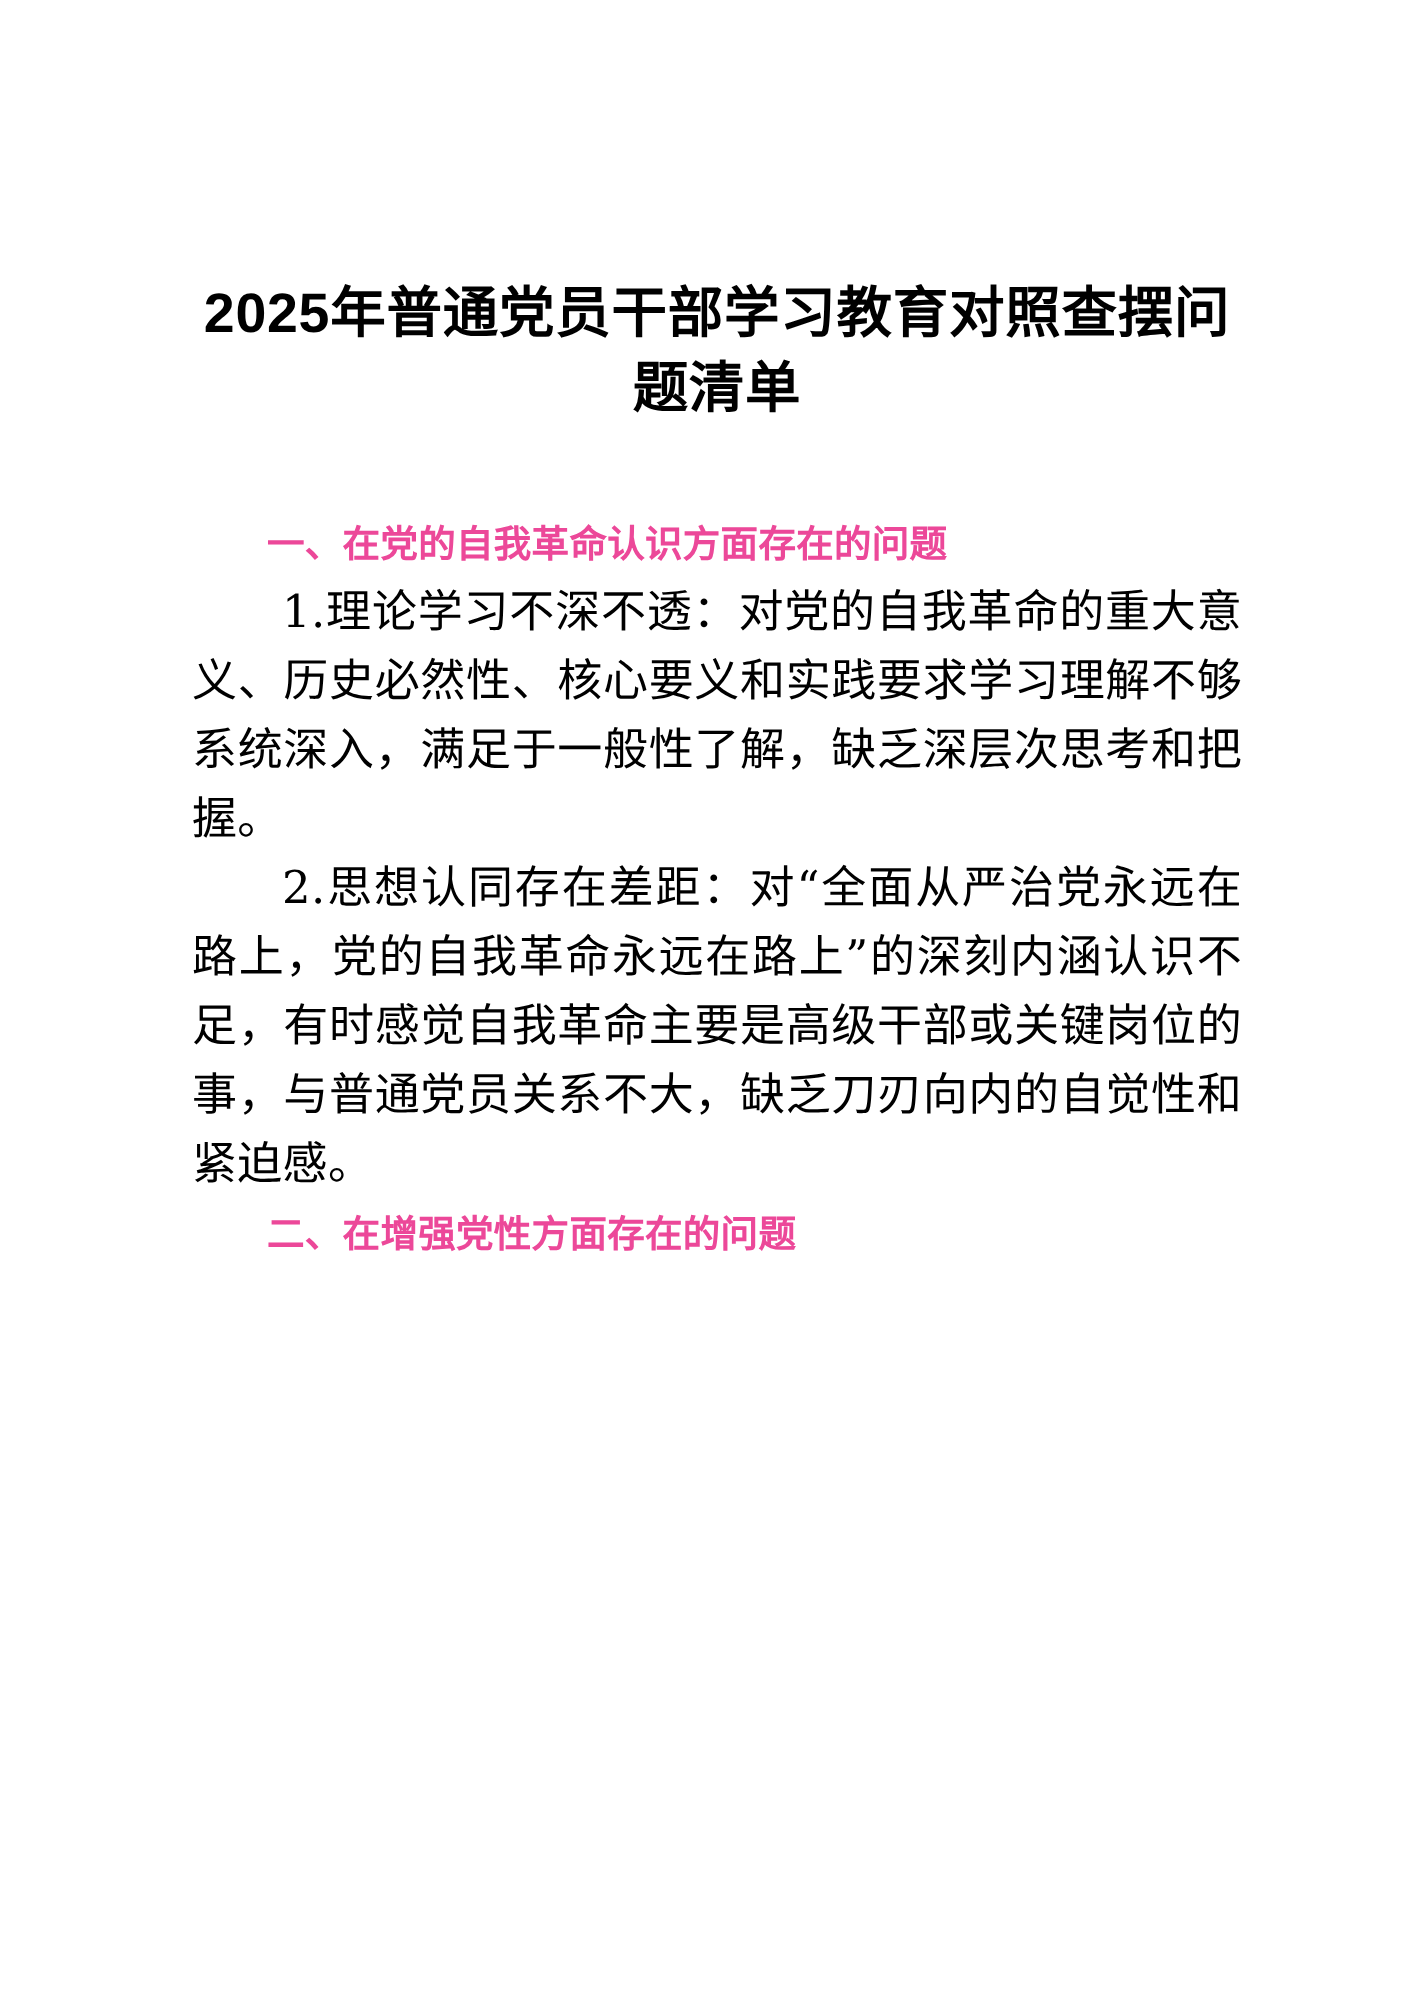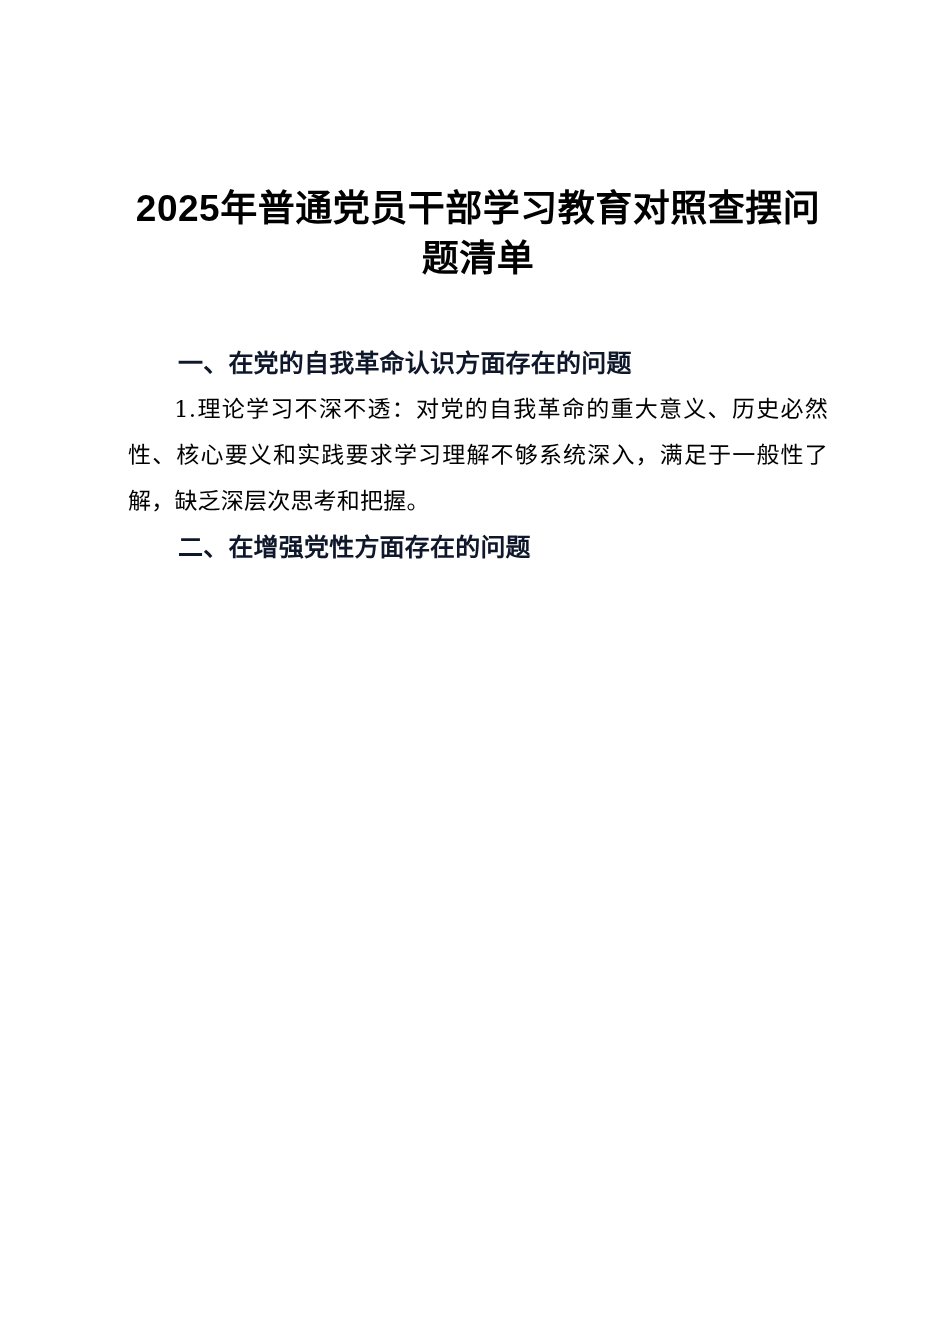--- a/index.html
+++ b/index.html
@@ -44,29 +44,29 @@
 
   
   .section-heading {
     margin: 0;
     font-family: "Liberation Sans", "DejaVu Sans", sans-serif;
     font-weight: 700;
     font-size: 25px;
     line-height: 46px;
     text-indent: 2em;
     letter-spacing: 0.2px;
-    color: #0f172a;
+    color: #ec4899;
   }
 
   
   .body-para {
     margin: 0;
     font-family: "DejaVu Serif", "Liberation Serif", serif;
     font-weight: 400;
-    font-size: 23px;
+    font-size: 30px;
     line-height: 46px;
     text-indent: 2em;
     text-align: justify;
     text-justify: inter-ideograph;
     letter-spacing: 0.2px;
     color: #000000;
     word-break: break-all;
   }
 
   
@@ -82,20 +82,21 @@
 
     <h1 class="doc-title">2025年普通党员干部学习教育对照查摆问题清单</h1>
 
     <div class="gap-title-to-body"></div>
 
     <div>
       <h2 class="section-heading heading-block-1">一、在党的自我革命认识方面存在的问题</h2>
 
       <p class="body-para">1.理论学习不深不透：对党的自我革命的重大意义、历史必然性、核心要义和实践要求学习理解不够系统深入，满足于一般性了解，缺乏深层次思考和把握。</p>
 
+      <p class="body-para">2.思想认同存在差距：对“全面从严治党永远在路上，党的自我革命永远在路上”的深刻内涵认识不足，有时感觉自我革命主要是高级干部或关键岗位的事，与普通党员关系不大，缺乏刀刃向内的自觉性和紧迫感。</p>
 
 
 
     </div>
 
     <div>
       <h2 class="section-heading heading-block-2">二、在增强党性方面存在的问题</h2>
     </div>
 
   </div>

